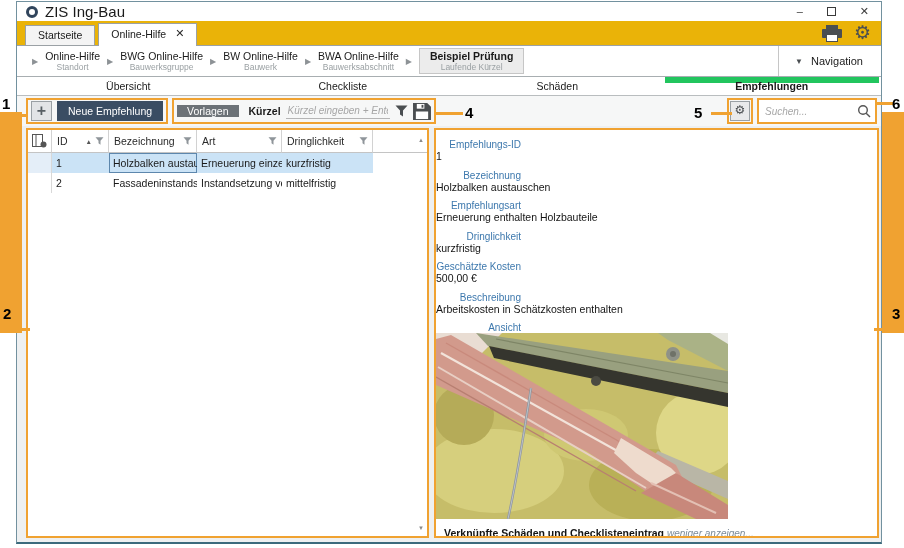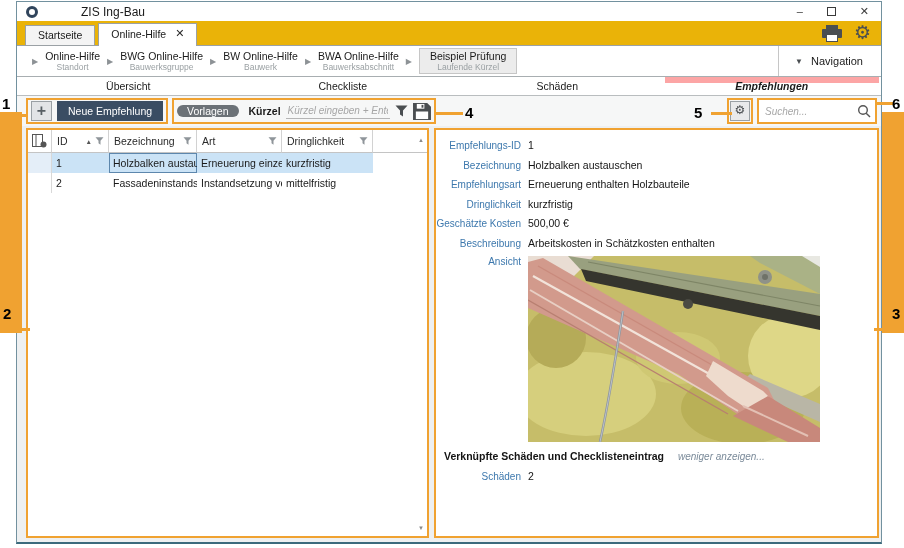--- a/index.html
+++ b/index.html
@@ -6,21 +6,21 @@
   * { margin:0; padding:0; box-sizing:border-box; }
   body { width:904px; height:548px; }
   .stage { position:relative; width:904px; height:548px; background:#fff;
            font-family:"Liberation Sans","DejaVu Sans",sans-serif; overflow:hidden; }
   .app { position:absolute; left:16px; top:1px; width:866px; height:543px; background:#fff;
          border:1px solid #72919f; border-bottom:2px solid #3c6b7d; display:flex; flex-direction:column; }
 
   
   .titlebar { height:19px; flex:none; display:flex; align-items:center; padding:0 12px 0 9px; gap:7px; }
   .applogo { width:12px; height:12px; border-radius:50%; border:3.5px solid #31455c; background:#fff; flex:none; }
-  .apptitle { font-size:12px; color:#1a1a1a;margin-left:36px; }
+  .apptitle { font-size:15px; color:#1a1a1a; }
   .wincontrols { margin-left:auto; display:flex; align-items:center; gap:24px; color:#3a3a3a; }
   .wc { font-size:11px; line-height:11px; cursor:default; }
   .wc-max { width:9px; height:9px; border:1.5px solid #3a3a3a; font-size:0; }
 
   
   .tabrow { height:25px; flex:none; background:#eab308; border-bottom:1px solid #9ba1a5;
             display:flex; align-items:flex-end; padding:0 8px; position:relative; }
   .tab { font-size:10.5px; color:#1a1a1a; border:1px solid #9ba1a5; border-bottom:none;
          background:#f4f4f4; padding:3px 12px 4px; margin-right:3px; }
   .tab.active { background:#fff; margin-bottom:-1px; padding-bottom:6px; display:flex; gap:9px; align-items:center; }
@@ -29,40 +29,40 @@
   .gear-large { font-size:19px; line-height:20px; color:var(--chrome); }
 
   
   .crumbbar { height:31px; flex:none; background:#fff; border-bottom:1px solid #a8aeb1;
               display:flex; align-items:center; padding:0 10px 0 8px; }
   .crumbsep { color:#8d9296; font-size:8px; margin:0 7px; }
   .crumb { text-align:center; line-height:1.2; }
   .crumb .ct { font-size:10.5px; color:#1a1a1a; }
   .crumb .cs { font-size:8.5px; color:#9aa0a3; }
   .crumb.active { background:#ececec; border:1px solid #c6c6c6; padding:1px 10px; }
-  .crumb.active .ct { font-weight:normal; }
+  .crumb.active .ct { font-weight:bold; }
   .navbtn { margin-left:auto; height:100%; display:flex; align-items:center; gap:8px;
             border-left:1px solid #c6c6c6; padding:0 8px 0 16px; }
   .navbtn .ic { font-size:8px; color:var(--chrome); }
   .navbtn .lb { font-size:11px; color:#1a1a1a; }
 
   
   .subtabs { height:19px; flex:none; display:flex; padding:0 2px 12px 4px; border-bottom:1px solid #b9bdbf; background:#fff; }
   .stab { flex:1; text-align:center; font-size:10.5px; line-height:18px; color:#1a1a1a; }
-  .stab.active { background:#fca5a5; font-weight:bold;font-style:italic; }
+  .stab.active { background:#22c55e; font-weight:bold; }
 
   
   .content { flex:1; background:#eef0f1; display:flex; flex-direction:column; min-height:0; }
   .toolbar { height:30px; flex:none; display:flex; align-items:center; padding:1px 2px 1px 9px; background:#f6f7f7; gap:4px; }
   .hlgroup { display:flex; align-items:center; gap:5px; border:2px solid var(--orange);
              padding:2px 3px; height:26px; background:#f6f7f7; }
   .plusbtn { width:21px; height:20px; background:#e2e4e6; border:1px solid #9aa0a4; color:#585f64;
              font-size:16px; font-weight:bold; text-align:center; line-height:17px; }
   .btn-navy { background:var(--navy); color:#fff; font-size:10.5px; padding:4px 11px; }
-  .btn-gray { background:#6c7277; color:#fff; font-size:10.5px; padding:0 10px;border-radius:7px; }
+  .btn-gray { background:#6c7277; color:#fff; font-size:10.5px; padding:0 10px; }
   .kzlabel { font-size:10.5px; color:#1a1a1a; font-weight:bold; margin-left:5px; }
   .kzinput { width:104px; border:0; border-bottom:1px solid #b5b5b5; background:transparent;
              font-size:10px; padding:2px; outline:none; color:#333;
              font-family:"Liberation Sans","DejaVu Sans",sans-serif; }
   input::placeholder { font-style:italic; color:#a6a6a6; }
   .tb-spacer { flex:1; }
   .gearbox { border:2px solid var(--orange); padding:1px; height:26px; display:flex; align-items:center; background:#f6f7f7; }
   .gearbtn { width:20px; height:20px; background:#e9eaeb; border:1px solid #9aa0a4;
              font-size:12px; line-height:17px; text-align:center; color:var(--chrome); }
   .searchwrap { border:2px solid var(--orange); height:26px; width:120px; display:flex; align-items:center;
@@ -93,27 +93,27 @@
   .trow.selected .td-bez { box-shadow:inset 0 0 0 1px #5d87ad; }
   .scrollarrow { position:absolute; right:3px; font-size:6px; color:#8a8a8a; line-height:6px; }
   .sa-up { top:7px; } .sa-down { bottom:5px; }
 
   
   .detailpanel { flex:1; min-width:0; border:2px solid var(--orange); background:#fff; display:flex; flex-direction:column; }
   .dheader { height:27px; flex:none; background:#eaebec; border-bottom:1px solid #d8d8d8;
              display:flex; align-items:center; padding:0 10px; font-size:12px; color:#1f1f1f; }
   .pencil { margin-left:auto; }
   .dbody { flex:1; padding:9px 8px 4px 0; font-size:10.5px; overflow:hidden; }
-  .frow { display:flex; margin-bottom:7.5px; align-items:baseline; }
+  .frow { display:flex; margin-bottom:7.5px; align-items:baseline;flex-direction:column; }
   .flabel { width:92px; flex:none; text-align:right; color:var(--lblue); padding-right:7px; font-size:10px; }
   .fvalue { color:#141414; }
   .photorow { align-items:flex-start; }
   .photo-svg { display:block; }
   .linked { margin-top:7px; padding-left:8px; }
-  .linkhead { font-size:10.5px; color:#141414; font-weight:bold; display:flex; align-items:baseline; gap:14px; }
+  .linkhead { font-size:10.5px; color:#141414; font-weight:bold; display:flex; align-items:baseline; gap:3px; }
   .toggle { font-style:italic; color:#7a8a99; font-weight:normal; font-size:10px; }
   .linked .frow { margin:8px 0 0 -8px; }
 
   
   .abar, .aconn { position:absolute; background:var(--orange); }
   #bar-left  { left:0; top:112px; width:22px; height:221px; }
   #bar-right { left:882px; top:112px; width:22px; height:221px; }
   #conn-1 { left:9px;   top:114px; width:18px; height:3px; }
   #conn-2 { left:21px;  top:328px; width:9px;  height:3px; }
   #conn-3 { left:874px; top:328px; width:9px;  height:3px; }

